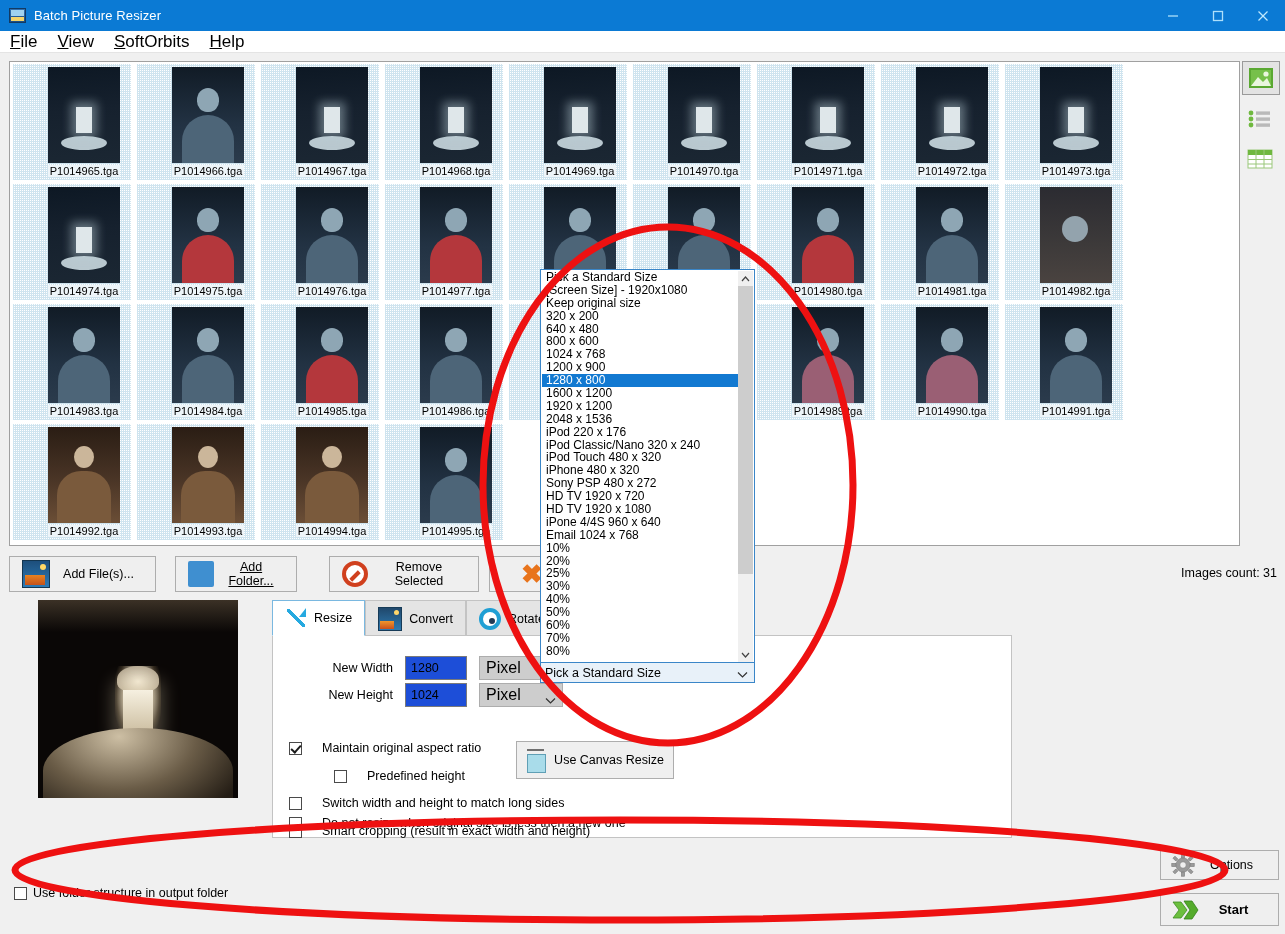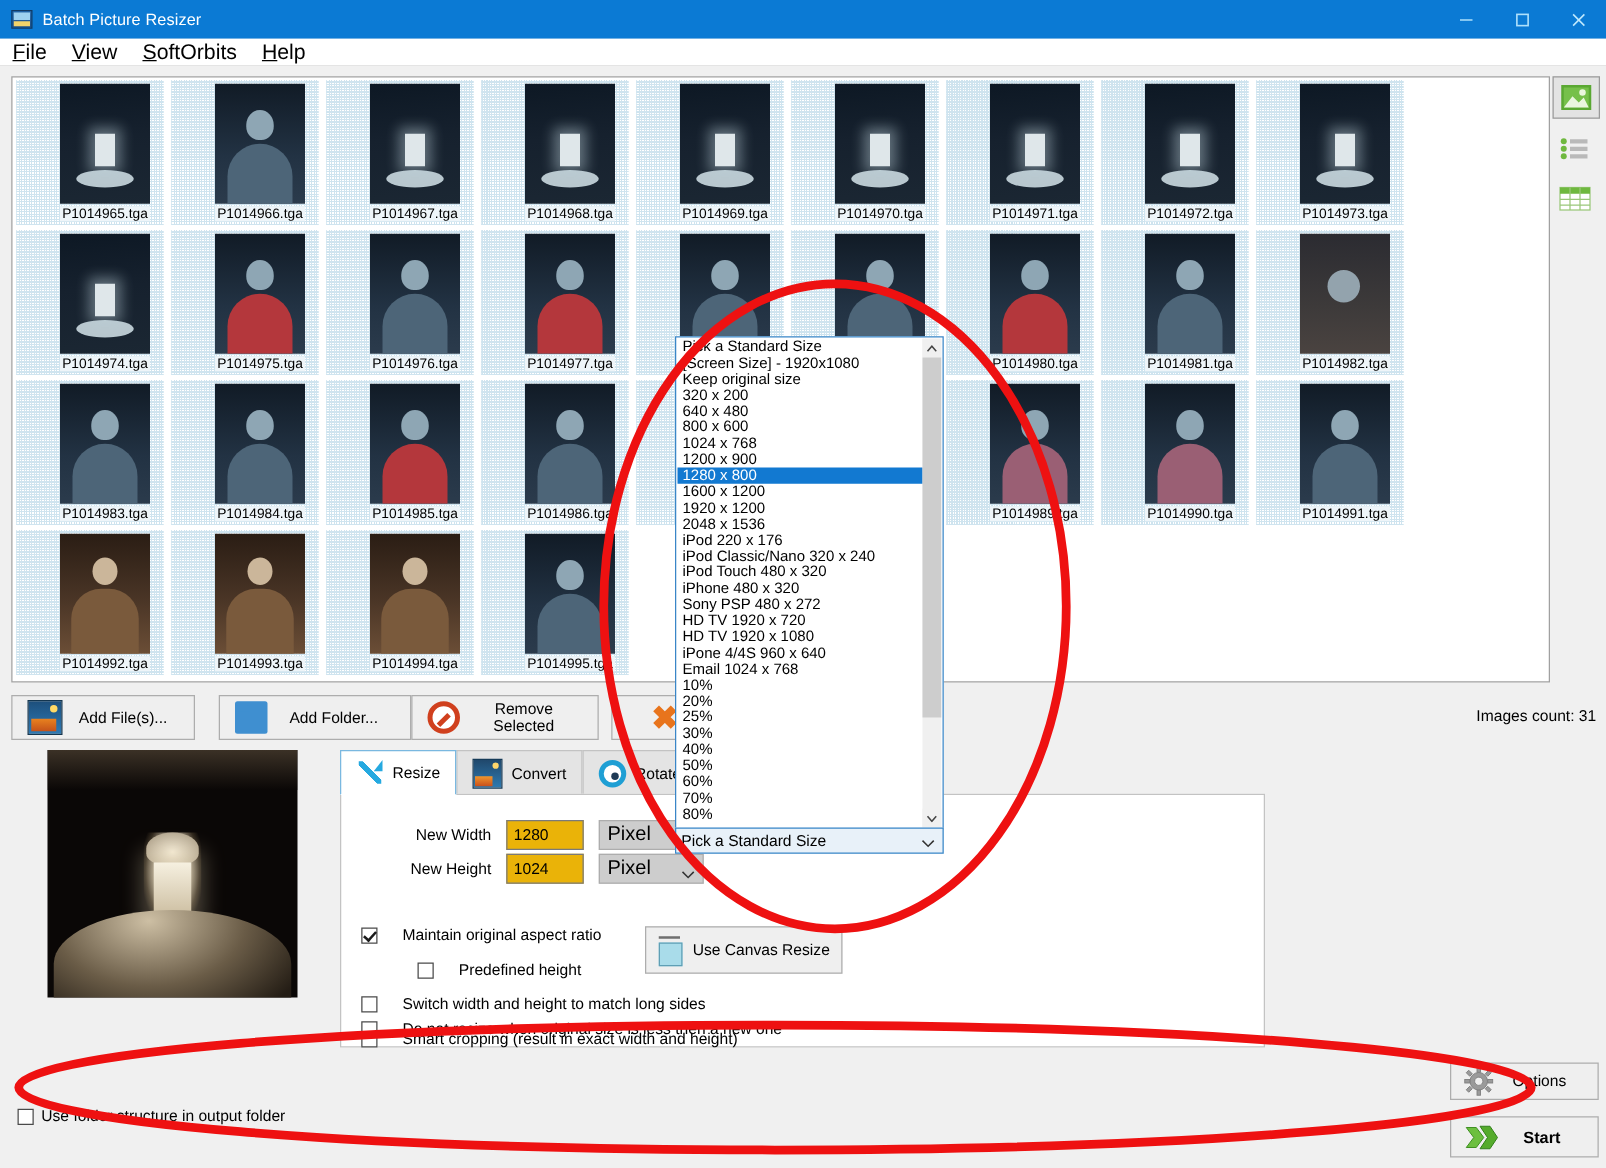--- a/index.html
+++ b/index.html
@@ -83,21 +83,21 @@
 
   
   .btnrow{position:absolute;left:9px;top:556px;width:1270px;height:36px;}
   .btn{
     position:absolute;top:0;height:36px;background:#efefef;border:1px solid #adadad;
     display:flex;align-items:center;box-sizing:border-box;font-size:12.5px;
   }
   .btn .bicon{width:26px;height:26px;margin-left:12px;margin-right:6px;position:relative;flex:0 0 auto;}
   .btn .blabel{flex:1;text-align:center;padding-right:14px;}
   #btn-addfiles{left:0;width:147px;}
-  #btn-addfolder{left:166px;width:154px;}
+  #btn-addfolder{left:166px;width:122px;text-decoration:underline;}
   #btn-remove{left:320px;width:150px;}
   #btn-clear{left:480px;width:86px;justify-content:center;}
   .imgcount{position:absolute;right:2px;top:10px;font-size:12.5px;color:#000;}
 
   
   .ic-photo{background:linear-gradient(#1d4f7c,#2d7ab5);border:1px solid #13354f;}
   .ic-photo:after{content:"";position:absolute;left:2px;bottom:2px;width:20px;height:10px;
     background:linear-gradient(#e8821f,#c4521a);}
   .ic-photo:before{content:"";position:absolute;right:3px;top:3px;width:6px;height:6px;border-radius:50%;background:#ffd966;}
   .ic-folder{background:#3f8fd0;border-radius:2px 2px 2px 2px;}
@@ -143,21 +143,21 @@
   .ic-rotate:after{content:"";position:absolute;left:6px;top:6px;width:6px;height:6px;border-radius:50%;background:#1f3a55;}
   .ic-watermark{color:#f0a32a;font-size:20px;line-height:22px;}
 
   .tabbody{
     position:absolute;left:0;top:35px;width:740px;height:203px;background:#fff;
     border:1px solid #c3c3c3;box-sizing:border-box;
   }
   .frow{position:absolute;display:flex;align-items:center;}
   .flabel{font-size:12.5px;text-align:right;}
   .finput{
-    height:24px;border:1px solid #7a7a7a;background:#eab308;box-sizing:border-box;
+    height:24px;border:1px solid #7a7a7a;background:#1d4ed8;box-sizing:border-box;
     font-family:"Liberation Sans",sans-serif;font-size:12.5px;padding:0 5px;line-height:22px;
   }
   .fsel{
     height:24px;border:1px solid #adadad;background:#cdcdcd;box-sizing:border-box;
     font-size:16px;display:flex;align-items:center;padding:0 6px;position:relative;
   }
   .fsel .chev{position:absolute;right:6px;top:7px;}
   .cbrow{position:absolute;display:flex;align-items:center;gap:20px;font-size:12.5px;}
   .cb{width:13px;height:13px;border:1px solid #4a4a4a;background:#fff;box-sizing:border-box;position:relative;flex:0 0 auto;}
   .cb.checked:after{content:"";position:absolute;left:3px;top:0px;width:4px;height:8px;

